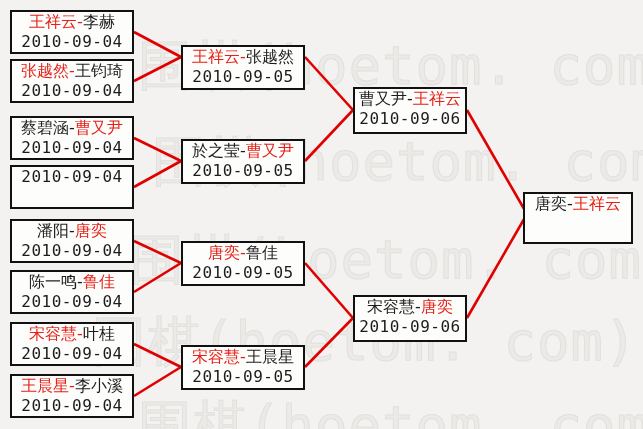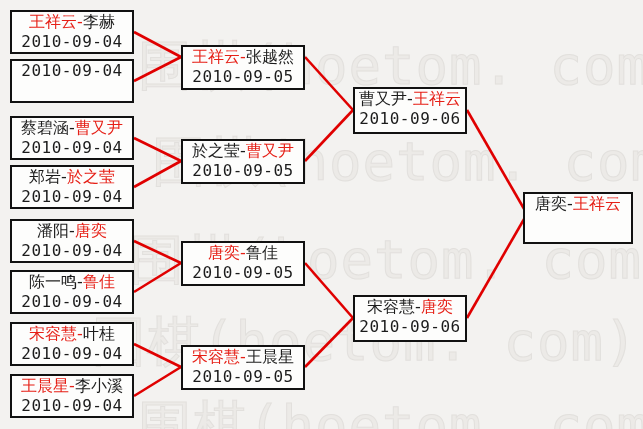--- a/index.html
+++ b/index.html
@@ -70,28 +70,28 @@
     <line class="conn" x1="305" y1="367" x2="353" y2="318"></line>
     <line class="conn" x1="467" y1="110" x2="527" y2="214"></line>
     <line class="conn" x1="467" y1="318" x2="527" y2="214"></line>
   </svg>
 
   <div class="box r1" style="top:10px">
     <div class="names"><span class="win">王祥云</span><span class="win">-</span><span>李赫</span></div>
     <div class="date">2010-09-04</div>
   </div>
   <div class="box r1" style="top:59px">
+    <div class="names"><span class="win">张越然</span><span class="win">-</span><span>王钧琦</span></div>
     <div class="date">2010-09-04</div>
   </div>
   <div class="box r1" style="top:116px">
     <div class="names"><span>蔡碧涵</span><span>-</span><span class="win">曹又尹</span></div>
     <div class="date">2010-09-04</div>
   </div>
   <div class="box r1" style="top:165px">
-    <div class="names"><span>郑岩</span><span>-</span><span class="win">於之莹</span></div>
     <div class="date">2010-09-04</div>
   </div>
   <div class="box r1" style="top:219px">
     <div class="names"><span>潘阳</span><span>-</span><span class="win">唐奕</span></div>
     <div class="date">2010-09-04</div>
   </div>
   <div class="box r1" style="top:270px">
     <div class="names"><span>陈一鸣</span><span>-</span><span class="win">鲁佳</span></div>
     <div class="date">2010-09-04</div>
   </div>

